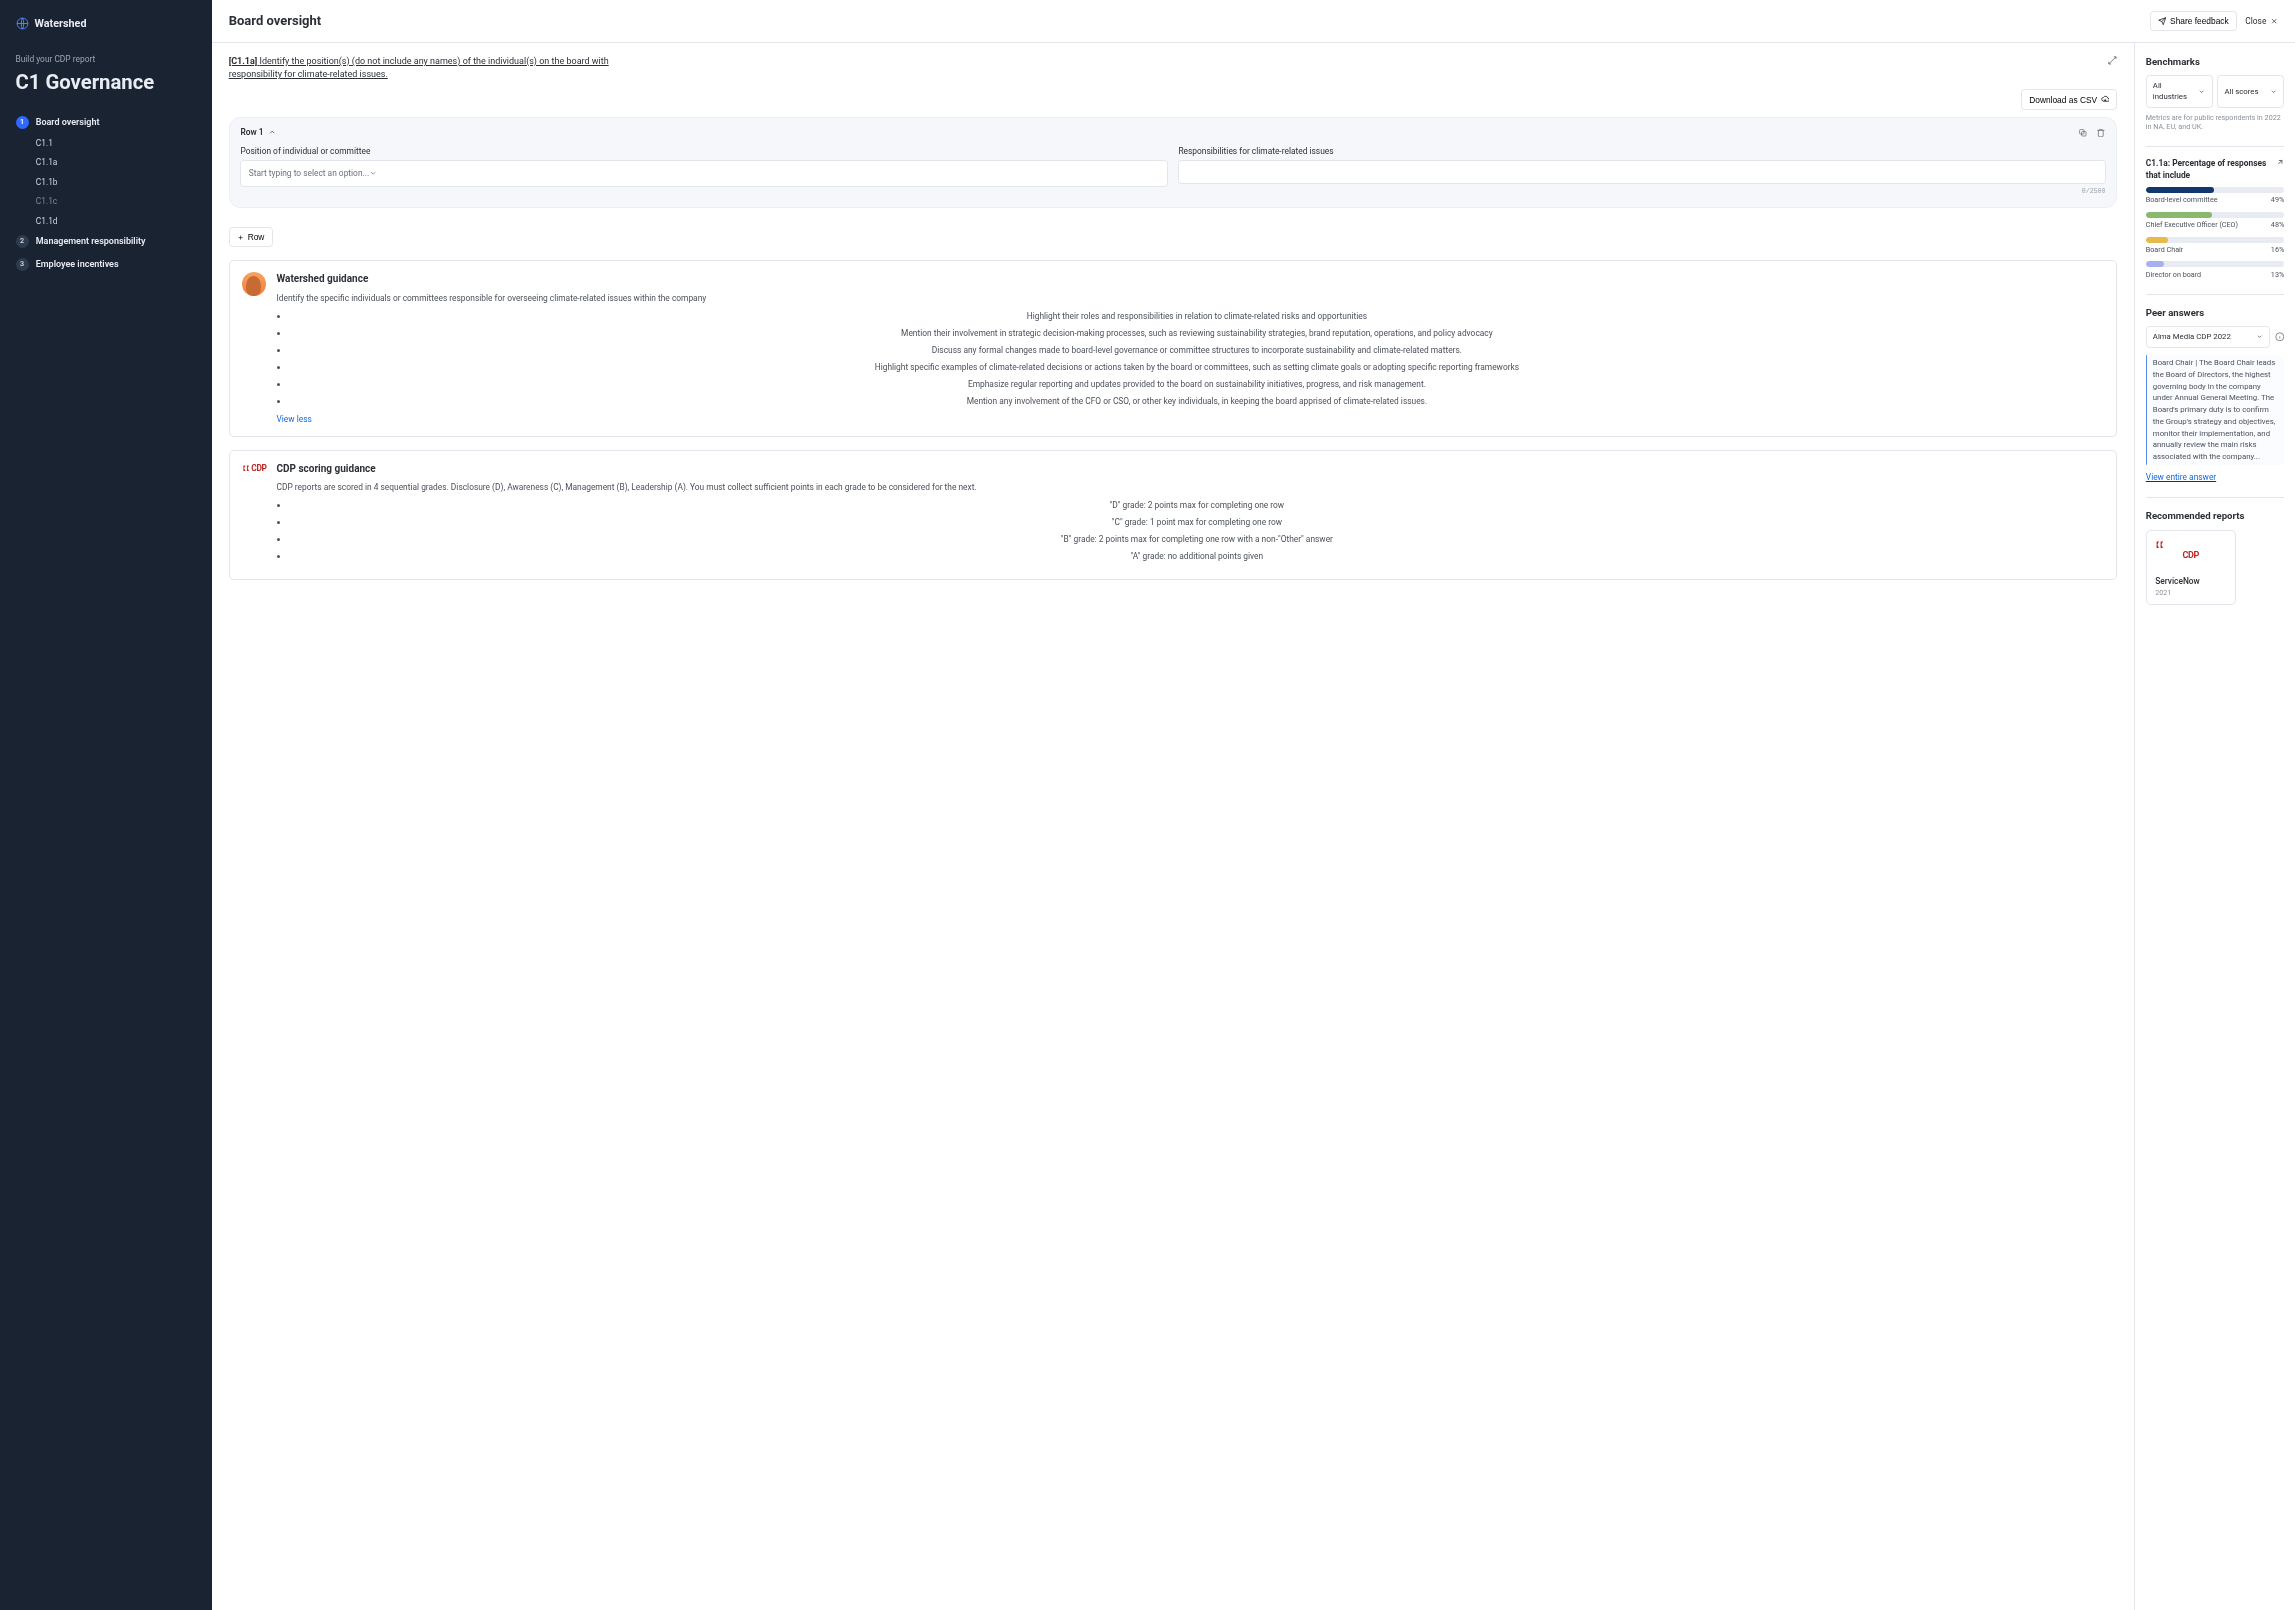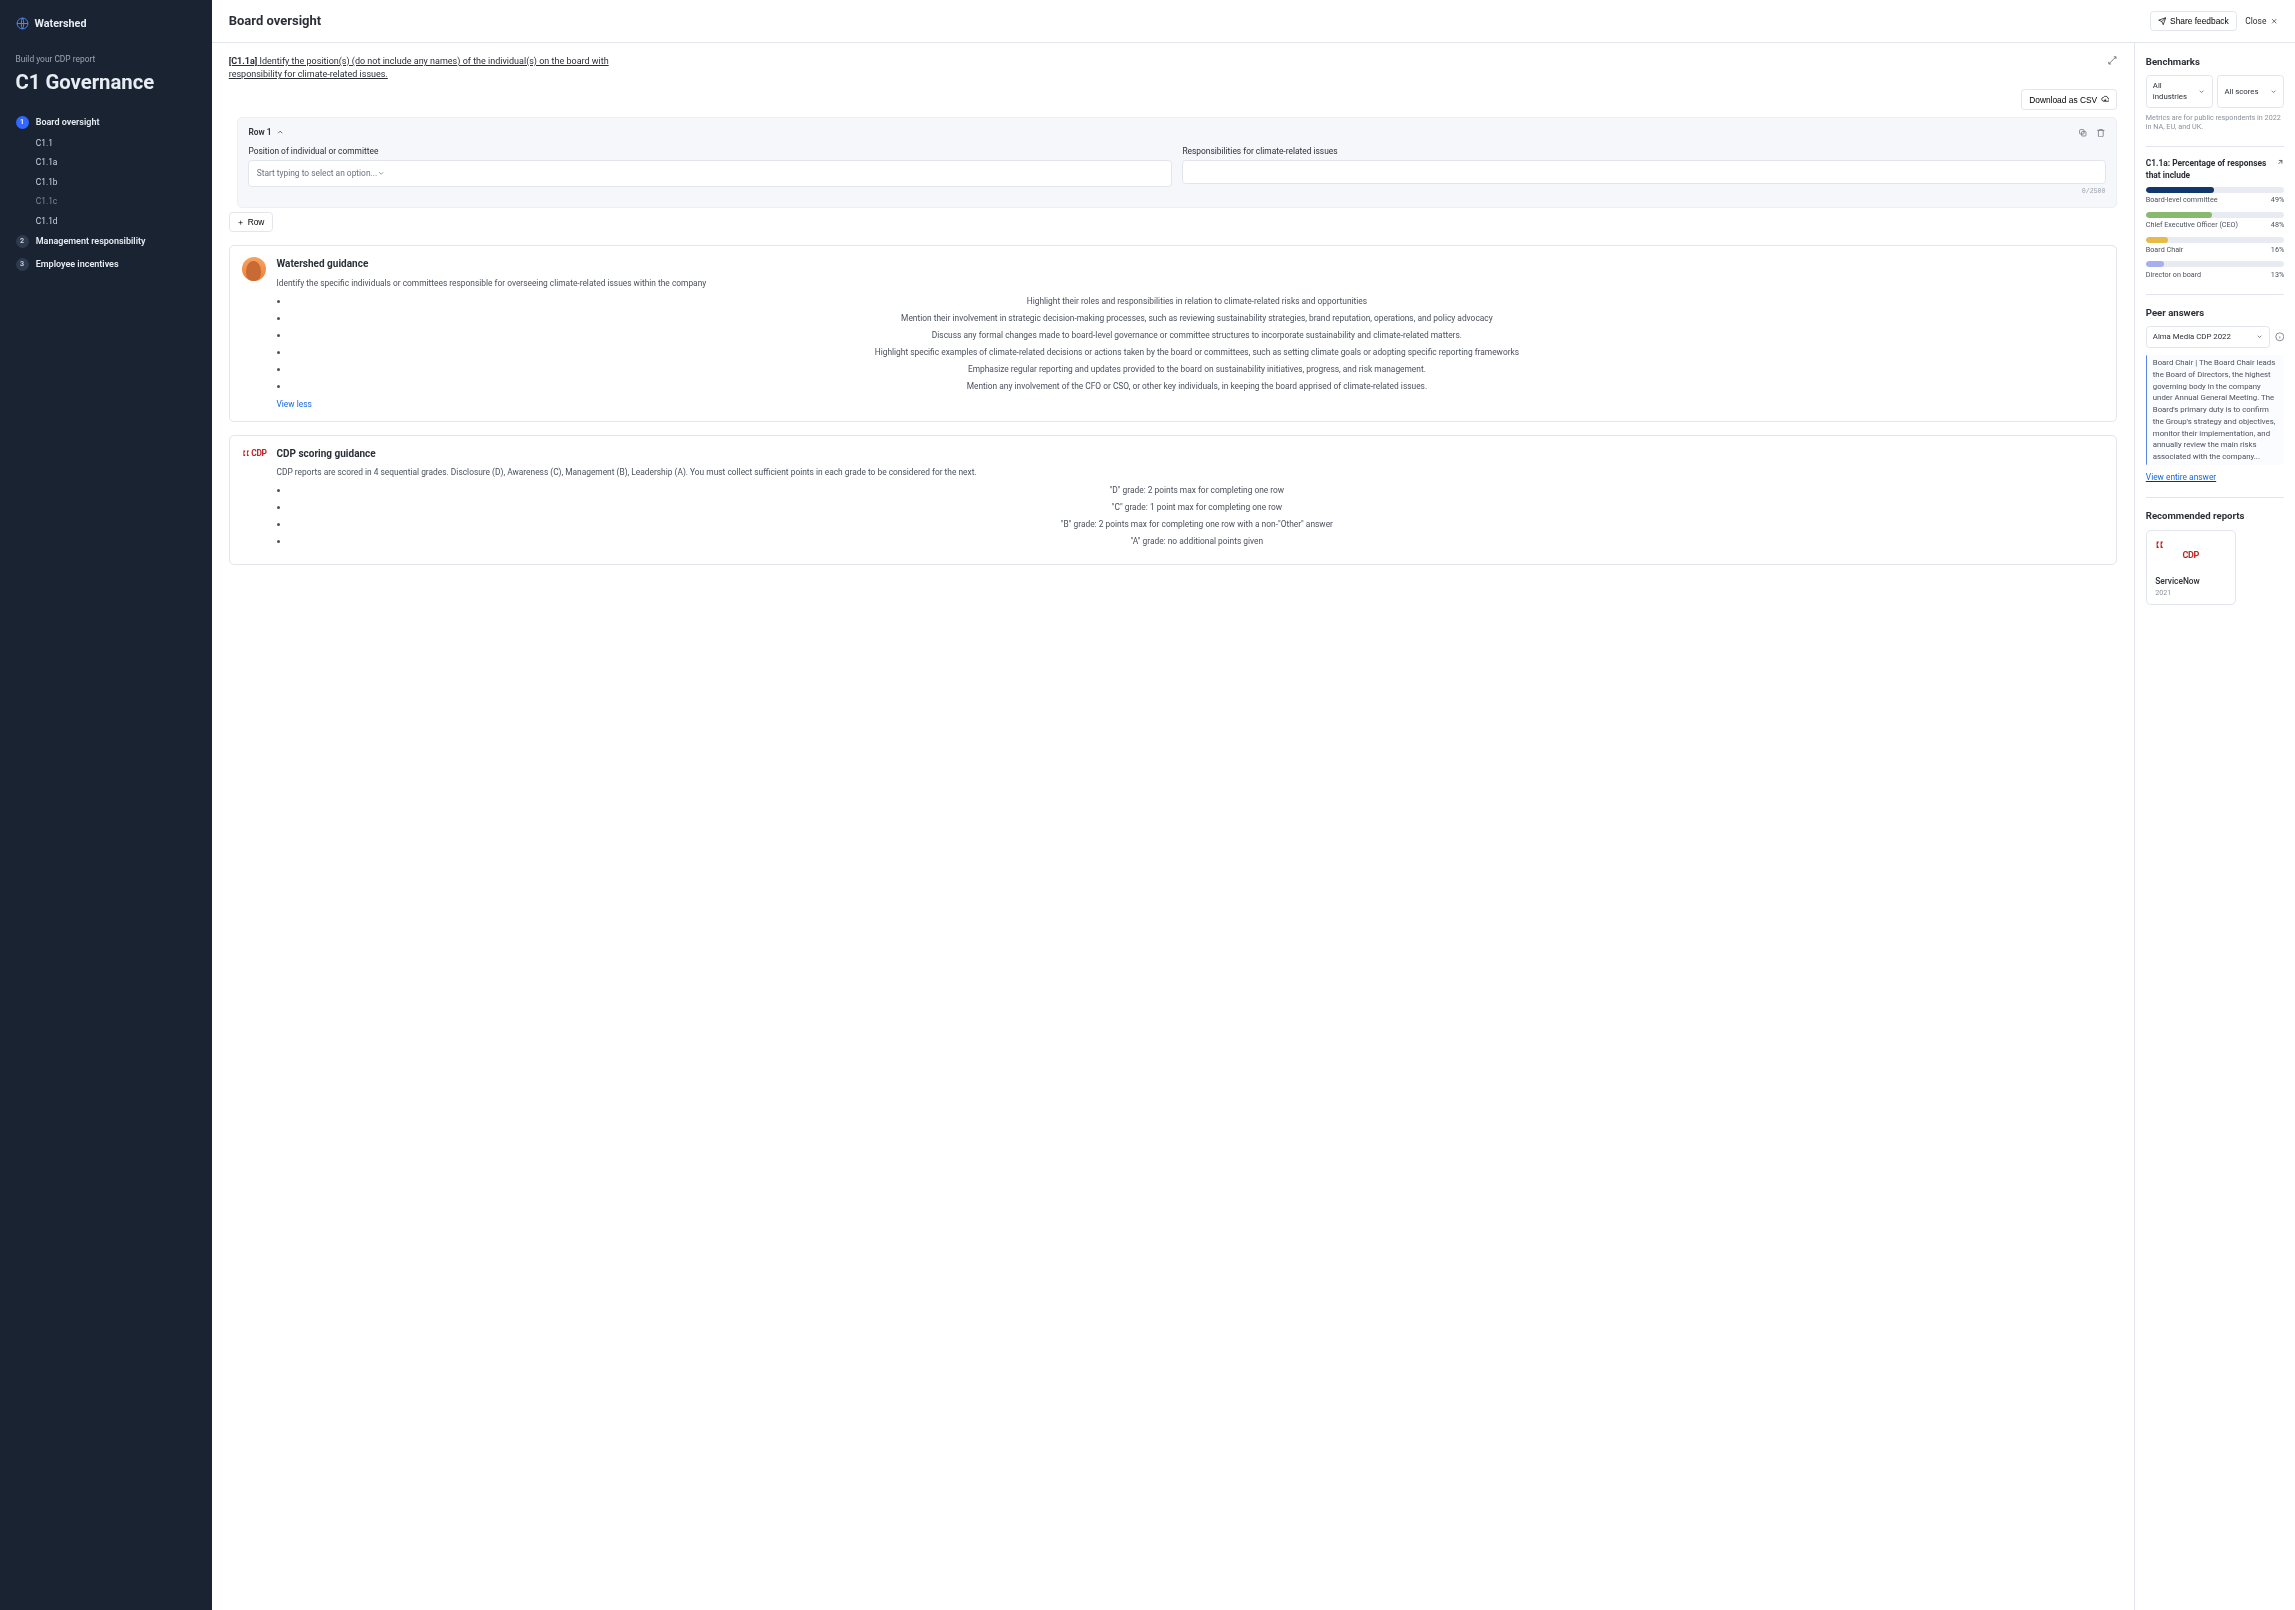--- a/index.html
+++ b/index.html
@@ -47,33 +47,33 @@
   .content-wrap{display:flex;flex:1;min-height:0;}
   .content{flex:1;padding:12px 16.7px 24px;min-width:0;}
   .question-row{display:flex;align-items:flex-start;justify-content:space-between;gap:9.6px;margin-bottom:8.4px;text-decoration:underline;}
   .question-row p{margin:0;max-width:383px;font-size:9px;}
   .qid{font-weight:700;}
   .collapse-icon{color:#6c727e;}
 
   .download-row{display:flex;justify-content:flex-end;margin-bottom:7.2px;}
 
   
-  .rowcard{background:var(--card-bg);border:0.6px solid #eceff4;border-radius:5px;padding:8.4px 10.8px 10.8px;margin-left:8px;}
+  .rowcard{background:var(--card-bg);border:0.6px solid #eceff4;border-radius:11px;padding:8.4px 10.8px 10.8px;}
   .rowcard-head{display:flex;align-items:center;justify-content:space-between;margin-bottom:6px;}
   .rowcard-title{font-weight:600;display:flex;align-items:center;gap:4.8px;}
   .rowcard-icons{display:flex;gap:8.4px;color:#6c727e;}
   .rowcard-icons .ic{cursor:pointer;}
   .fields{display:flex;gap:10.8px;}
   .field{flex:1;min-width:0;}
   .field-label{font-size:8.4px;color:var(--text);margin-bottom:3.6px;}
   .select{background:#fff;border:0.6px solid var(--border);border-radius:3.6px;padding:6px 7.2px;color:#6c727e;display:flex;align-items:center;justify-content:flex-start;font-size:8.4px;cursor:pointer;}
   .textarea{background:#fff;border:0.6px solid var(--border);border-radius:3.6px;height:24px;}
   .count{text-align:right;font-size:6.6px;color:#9aa1ad;margin-top:2.4px;font-family:Liberation Mono, monospace;}
 
-  .add-row{margin-top:4px;}
+  .add-row{margin-top:19px;}
 
   
   .guide-card{border:0.6px solid var(--border);border-radius:4.8px;padding:10.8px 12px;margin-top:13px;display:flex;gap:10.8px;}
   .avatar{width:24px;height:24px;border-radius:50%;background:linear-gradient(180deg,#f7a261,#f07e3a);flex-shrink:0;position:relative;overflow:hidden;}
   .avatar::after{content:"";position:absolute;inset:3.6px 4.8px 0 4.8px;border-radius:50% 50% 40% 40%;background:#c86a33;}
   .guide-body{flex:1;}
   .guide-body h3{margin:0 0 4.8px;font-size:10px;font-weight:700;}
   .guide-body p{margin:0 0 6px;color:#4b515c;}
   .guide-body ul{margin:2.4px 0 6px;padding-left:13px;color:#4b515c;text-align:center;}
   .guide-body li{margin-bottom:4.8px;}

